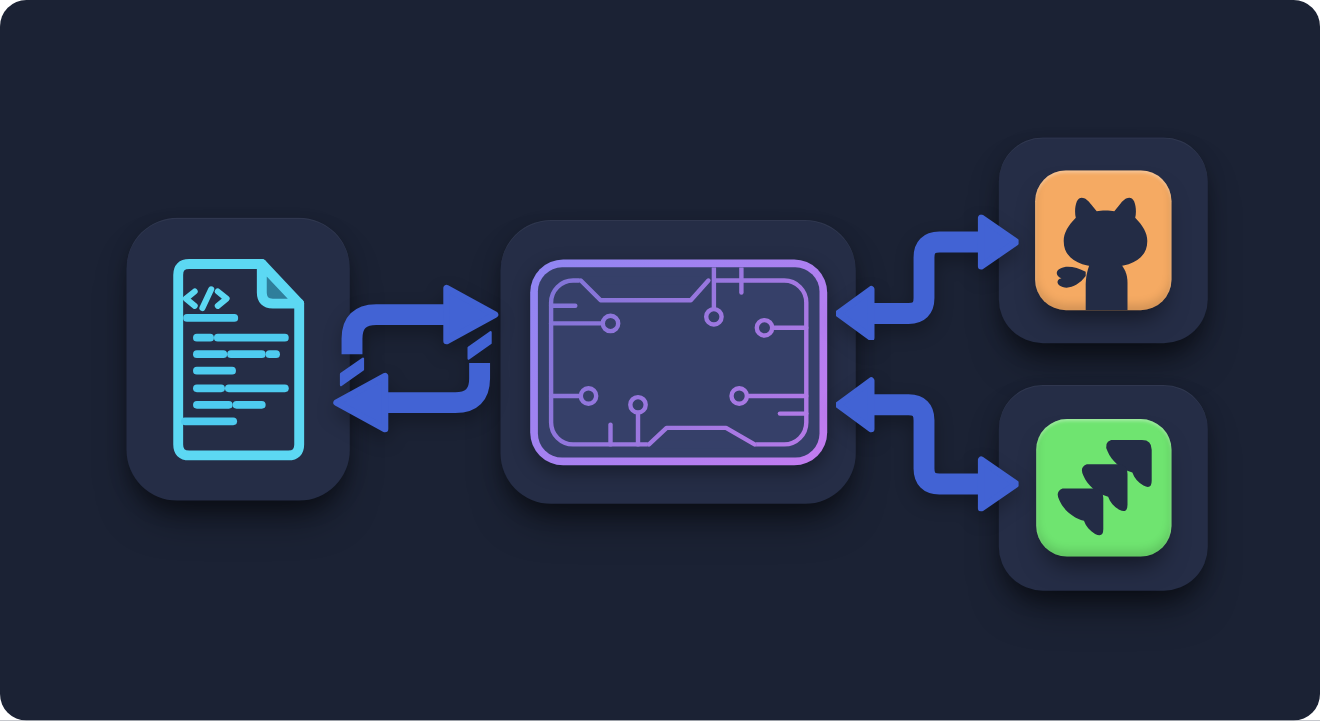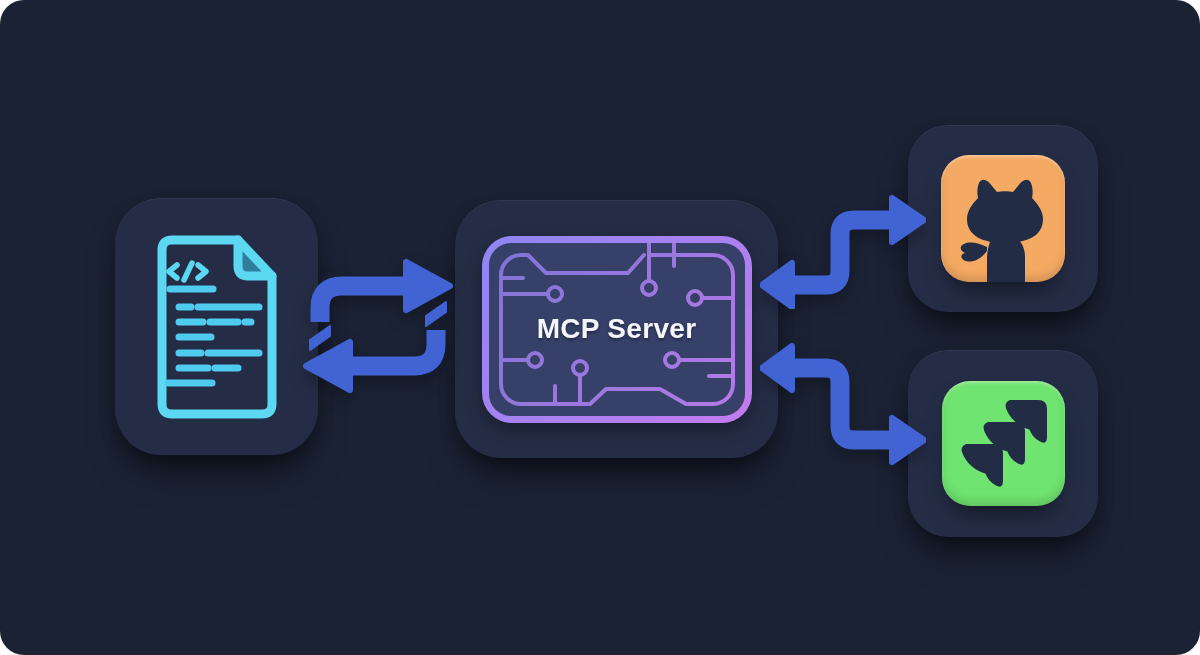--- a/index.html
+++ b/index.html
@@ -111,21 +111,20 @@
             <line x1="66" y1="143" x2="66" y2="161"></line>
 
             <circle cx="66" cy="51" r="7" style="fill:var(--chip-bg)"></circle>
             <circle cx="160" cy="45" r="7" style="fill:var(--chip-bg)"></circle>
             <circle cx="206" cy="55" r="7" style="fill:var(--chip-bg)"></circle>
             <circle cx="46" cy="117" r="7" style="fill:var(--chip-bg)"></circle>
             <circle cx="91" cy="125" r="7" style="fill:var(--chip-bg)"></circle>
             <circle cx="183" cy="117" r="7" style="fill:var(--chip-bg)"></circle>
           </g>
         </svg>
-        <span class="chip-label">MCP Server</span>
       </div>
     </div>
   </div>
 
   <div class="card gh-card">
     <div class="badge gh-badge">
       <svg width="124" height="127" viewBox="0 0 124 127">
         <g style="fill:var(--logo-dark)">
           <path d="M 38,28 C 41,22 47,25 51,31 L 56,37 C 60,36 68,36 72,37 L 77,31 C 81,25 87,22 90,28 C 92,33 92,39 91,43 C 98,50 102,57 102,64 C 102,81 86,88 64,88 C 42,88 26,81 26,64 C 26,57 30,50 37,43 C 36,39 36,33 38,28 Z"></path>
           <path d="M 50,84 C 47,92 46,98 46,104 L 46,127 L 84,127 L 84,102 C 84,94 81,88 77,84 Z"></path>

